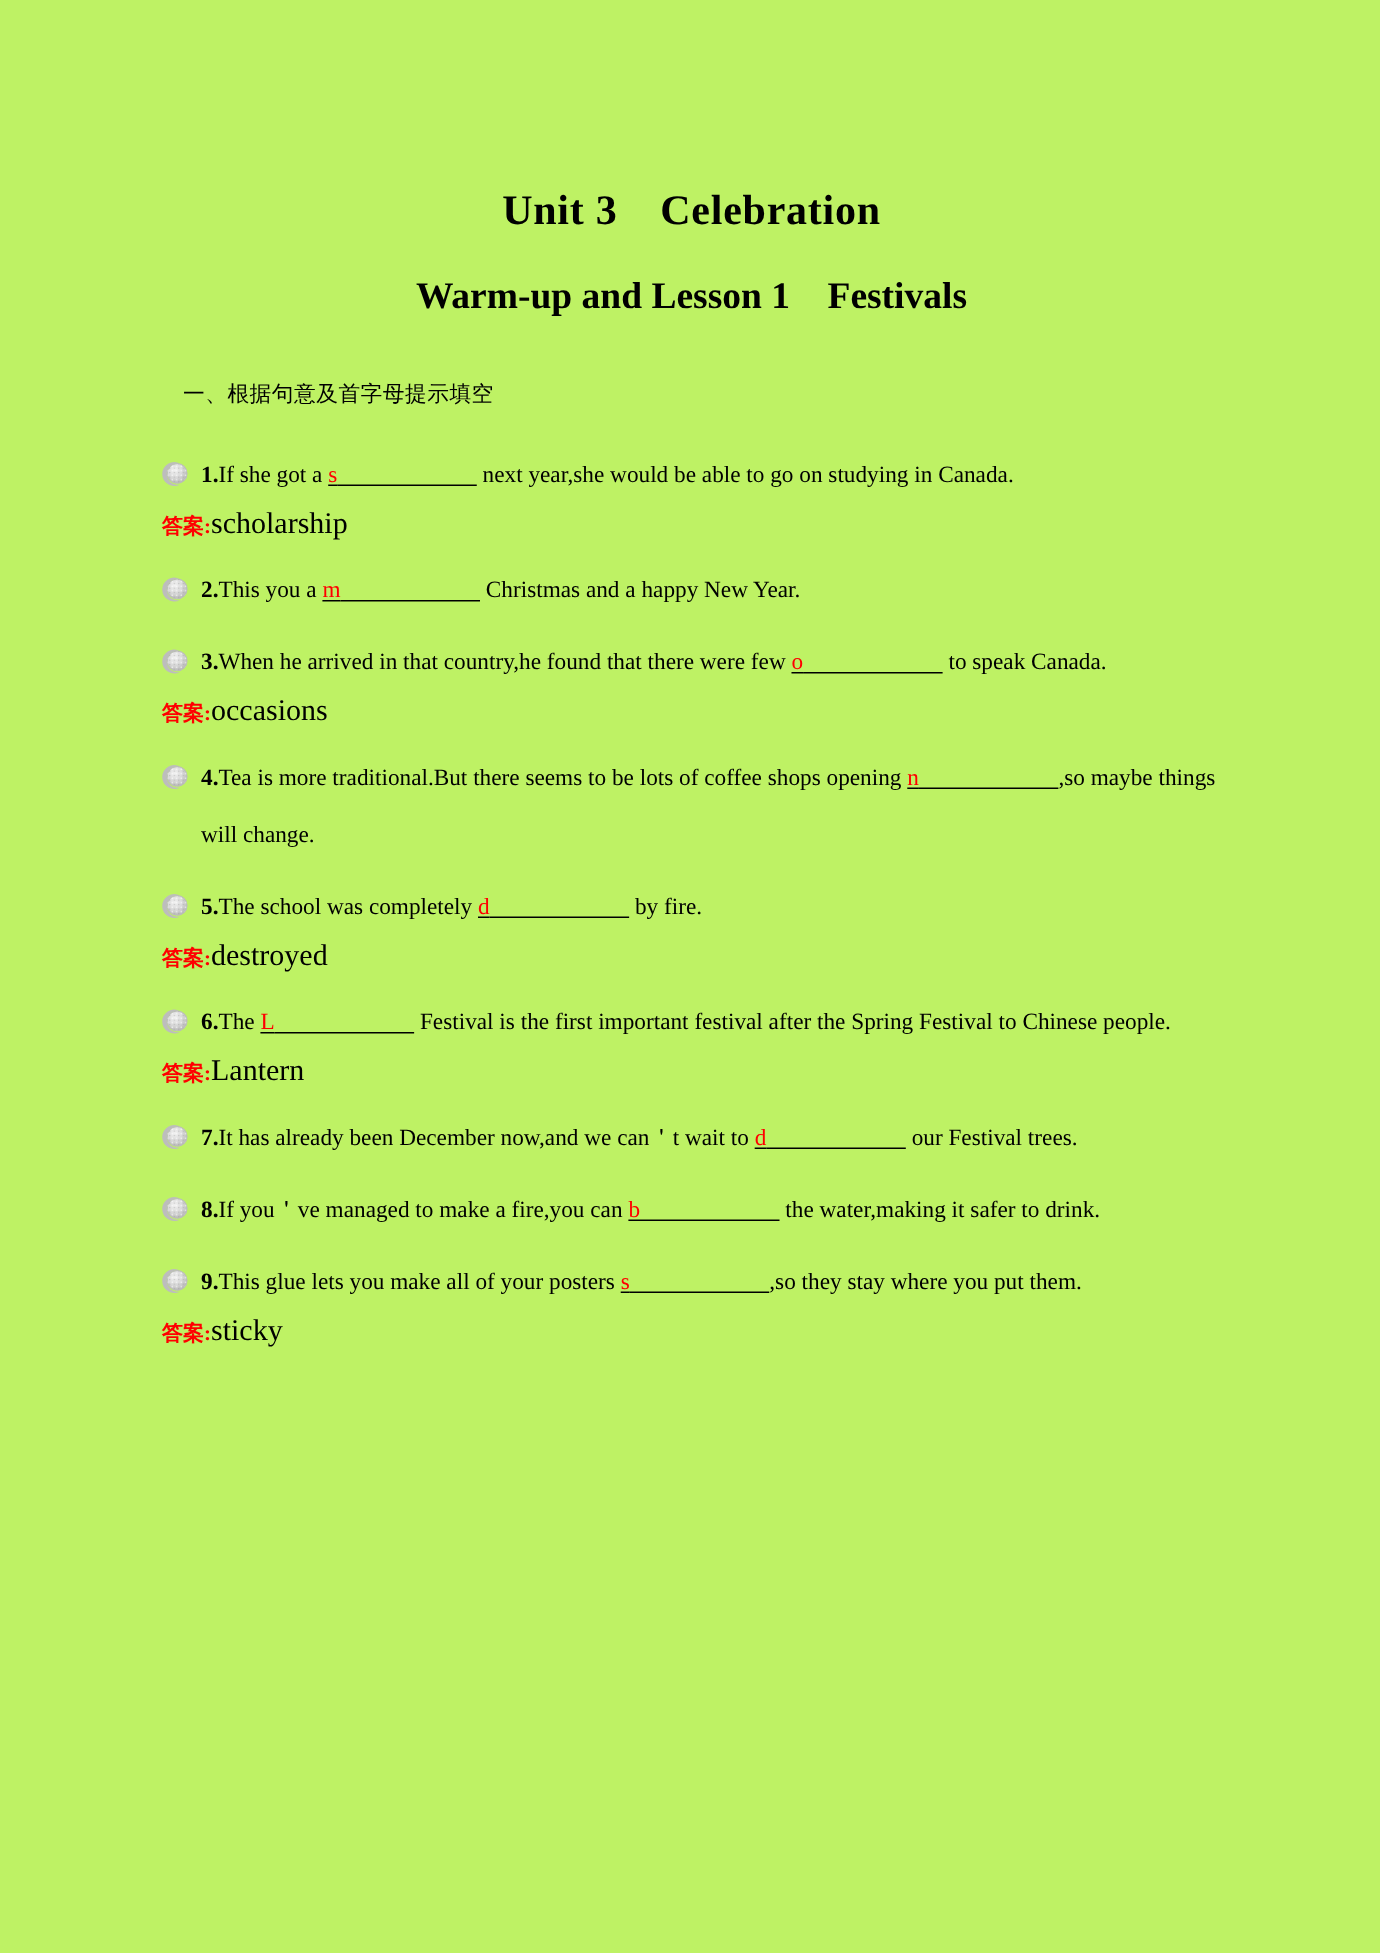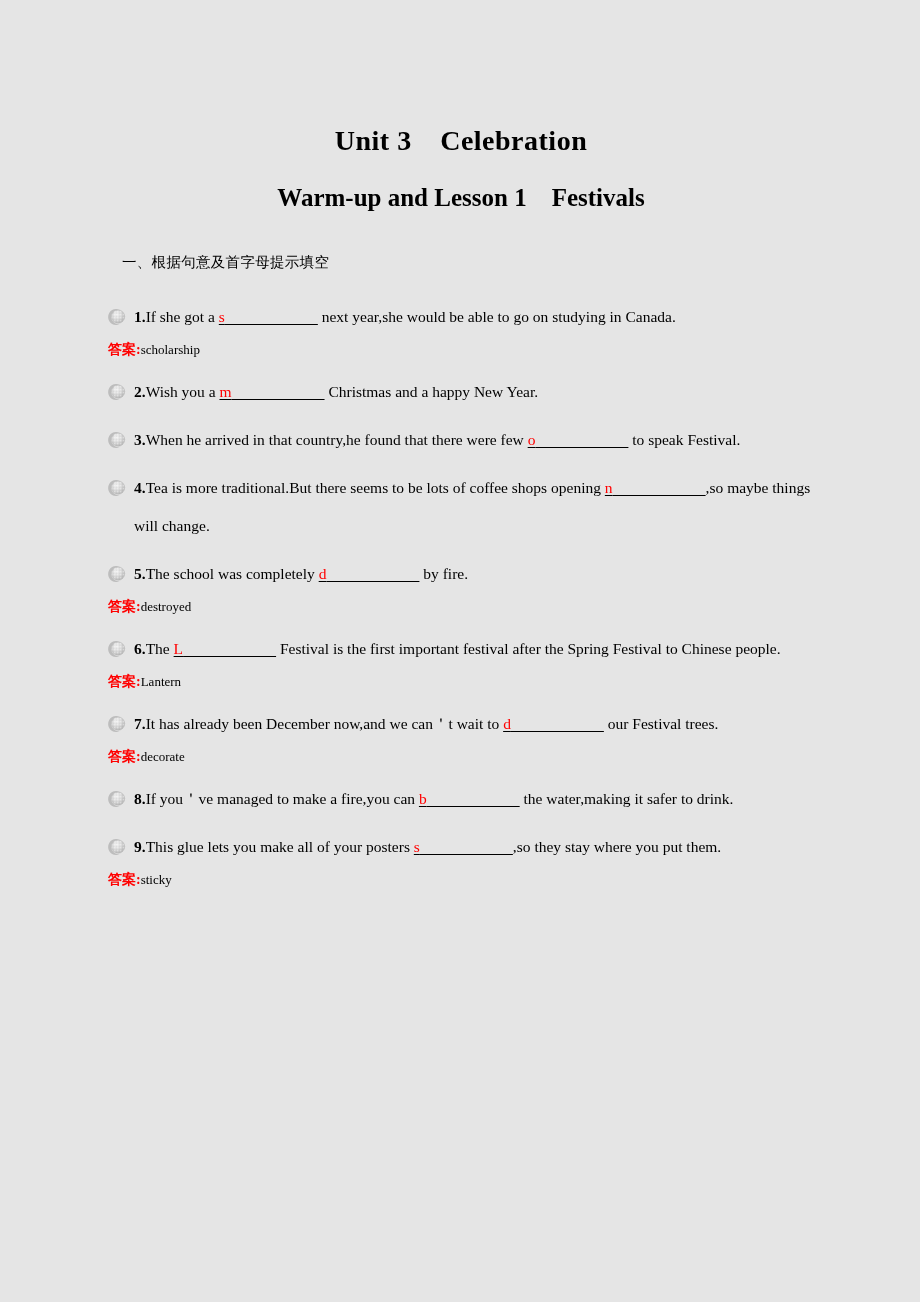--- a/index.html
+++ b/index.html
@@ -11,21 +11,21 @@
     width: 920px;
     height: 1302px;
     font-family: "Liberation Serif", "DejaVu Serif", serif;
     color: #000000;
     overflow: hidden;
   }
   .page {
     position: relative;
     width: 920px;
     height: 1302px;
-    background: #e5e5e5;
+    background: #bef264;
     box-sizing: border-box;
     padding: 0;
   }
   .content {
     position: absolute;
     left: 108px;
     top: 0;
     width: 706px;
   }
 
@@ -113,21 +113,21 @@
   }
   .answer .ans-label {
     color: #ff0000;
     font-family: Liberation Serif, serif;
     font-weight: bold;
     font-size: 14px;
   }
   .answer .ans-value {
     color: #000000;
     font-family: "Liberation Serif", "DejaVu Serif", serif;
-    font-size: 13px;
+    font-size: 20px;
   }
 </style>
 </head>
 <body>
 
 <div class="page">
   <div class="content">
 
     <h1 class="unit-title">Unit 3 Celebration</h1>
     <h2 class="lesson-title">Warm-up and Lesson 1 Festivals</h2>
@@ -140,28 +140,29 @@
                 <circle cx="10.1" cy="8.6" r="6.6" fill="url(#sphereGrad)" stroke="#bcbcbc" stroke-width="0.7"></circle>
                 <circle cx="10.1" cy="8.6" r="6.6" fill="url(#speckle)"></circle>
               </svg></span><span class="q-num">1.</span><span>If she got a </span><span class="blank"><span class="hint">s</span><span class="rule">____________</span></span><span> next year,she would be able to go on studying in Canada.</span></p>
           <p class="answer"><span class="ans-label">答案:</span><span class="ans-value">scholarship</span></p>
         </div>
         <div class="q-block">
           <p class="q-text"><span class="bullet-icon"><svg viewBox="0 0 18 18" width="18" height="18">
                 <path d="M3.2 9A7.2 7.2 0 0 1 12 2.0 A8 8 0 1 0 12 16.0 A7.2 7.2 0 0 1 3.2 9Z" fill="#bdbdbd"></path>
                 <circle cx="10.1" cy="8.6" r="6.6" fill="url(#sphereGrad)" stroke="#bcbcbc" stroke-width="0.7"></circle>
                 <circle cx="10.1" cy="8.6" r="6.6" fill="url(#speckle)"></circle>
-              </svg></span><span class="q-num">2.</span><span>Wish you a </span><span class="blank"><span class="hint">m</span><span class="rule">____________</span></span><span> Christmas and a happy New Year.</span></p>
-        </div>
-        <div class="q-block">
-          <p class="q-text"><span class="bullet-icon"><svg viewBox="0 0 18 18" width="18" height="18">
-                <path d="M3.2 9A7.2 7.2 0 0 1 12 2.0 A8 8 0 1 0 12 16.0 A7.2 7.2 0 0 1 3.2 9Z" fill="#bdbdbd"></path>
-                <circle cx="10.1" cy="8.6" r="6.6" fill="url(#sphereGrad)" stroke="#bcbcbc" stroke-width="0.7"></circle>
-                <circle cx="10.1" cy="8.6" r="6.6" fill="url(#speckle)"></circle>
-              </svg></span><span class="q-num">3.</span><span>When he arrived in that country,he found that there were few </span><span class="blank"><span class="hint">o</span><span class="rule">____________</span></span><span> to speak Festival.</span></p>
+              </svg></span><span class="q-num">2.</span><span>This you a </span><span class="blank"><span class="hint">m</span><span class="rule">____________</span></span><span> Christmas and a happy New Year.</span></p>
+        </div>
+        <div class="q-block">
+          <p class="q-text"><span class="bullet-icon"><svg viewBox="0 0 18 18" width="18" height="18">
+                <path d="M3.2 9A7.2 7.2 0 0 1 12 2.0 A8 8 0 1 0 12 16.0 A7.2 7.2 0 0 1 3.2 9Z" fill="#bdbdbd"></path>
+                <circle cx="10.1" cy="8.6" r="6.6" fill="url(#sphereGrad)" stroke="#bcbcbc" stroke-width="0.7"></circle>
+                <circle cx="10.1" cy="8.6" r="6.6" fill="url(#speckle)"></circle>
+              </svg></span><span class="q-num">3.</span><span>When he arrived in that country,he found that there were few </span><span class="blank"><span class="hint">o</span><span class="rule">____________</span></span><span> to speak Canada.</span></p>
+          <p class="answer"><span class="ans-label">答案:</span><span class="ans-value">occasions</span></p>
         </div>
         <div class="q-block">
           <p class="q-text"><span class="bullet-icon"><svg viewBox="0 0 18 18" width="18" height="18">
                 <path d="M3.2 9A7.2 7.2 0 0 1 12 2.0 A8 8 0 1 0 12 16.0 A7.2 7.2 0 0 1 3.2 9Z" fill="#bdbdbd"></path>
                 <circle cx="10.1" cy="8.6" r="6.6" fill="url(#sphereGrad)" stroke="#bcbcbc" stroke-width="0.7"></circle>
                 <circle cx="10.1" cy="8.6" r="6.6" fill="url(#speckle)"></circle>
               </svg></span><span class="q-num">4.</span><span>Tea is more traditional.But there seems to be lots of coffee shops opening </span><span class="blank"><span class="hint">n</span><span class="rule">____________</span></span><span>,so maybe things will change.</span></p>
         </div>
         <div class="q-block">
           <p class="q-text"><span class="bullet-icon"><svg viewBox="0 0 18 18" width="18" height="18">
@@ -178,21 +179,20 @@
                 <circle cx="10.1" cy="8.6" r="6.6" fill="url(#speckle)"></circle>
               </svg></span><span class="q-num">6.</span><span>The </span><span class="blank"><span class="hint">L</span><span class="rule">____________</span></span><span> Festival is the first important festival after the Spring Festival to Chinese people.</span></p>
           <p class="answer"><span class="ans-label">答案:</span><span class="ans-value">Lantern</span></p>
         </div>
         <div class="q-block">
           <p class="q-text"><span class="bullet-icon"><svg viewBox="0 0 18 18" width="18" height="18">
                 <path d="M3.2 9A7.2 7.2 0 0 1 12 2.0 A8 8 0 1 0 12 16.0 A7.2 7.2 0 0 1 3.2 9Z" fill="#bdbdbd"></path>
                 <circle cx="10.1" cy="8.6" r="6.6" fill="url(#sphereGrad)" stroke="#bcbcbc" stroke-width="0.7"></circle>
                 <circle cx="10.1" cy="8.6" r="6.6" fill="url(#speckle)"></circle>
               </svg></span><span class="q-num">7.</span><span>It has already been December now,and we can＇t wait to </span><span class="blank"><span class="hint">d</span><span class="rule">____________</span></span><span> our Festival trees.</span></p>
-          <p class="answer"><span class="ans-label">答案:</span><span class="ans-value">decorate</span></p>
         </div>
         <div class="q-block">
           <p class="q-text"><span class="bullet-icon"><svg viewBox="0 0 18 18" width="18" height="18">
                 <path d="M3.2 9A7.2 7.2 0 0 1 12 2.0 A8 8 0 1 0 12 16.0 A7.2 7.2 0 0 1 3.2 9Z" fill="#bdbdbd"></path>
                 <circle cx="10.1" cy="8.6" r="6.6" fill="url(#sphereGrad)" stroke="#bcbcbc" stroke-width="0.7"></circle>
                 <circle cx="10.1" cy="8.6" r="6.6" fill="url(#speckle)"></circle>
               </svg></span><span class="q-num">8.</span><span>If you＇ve managed to make a fire,you can </span><span class="blank"><span class="hint">b</span><span class="rule">____________</span></span><span> the water,making it safer to drink.</span></p>
         </div>
         <div class="q-block">
           <p class="q-text"><span class="bullet-icon"><svg viewBox="0 0 18 18" width="18" height="18">

